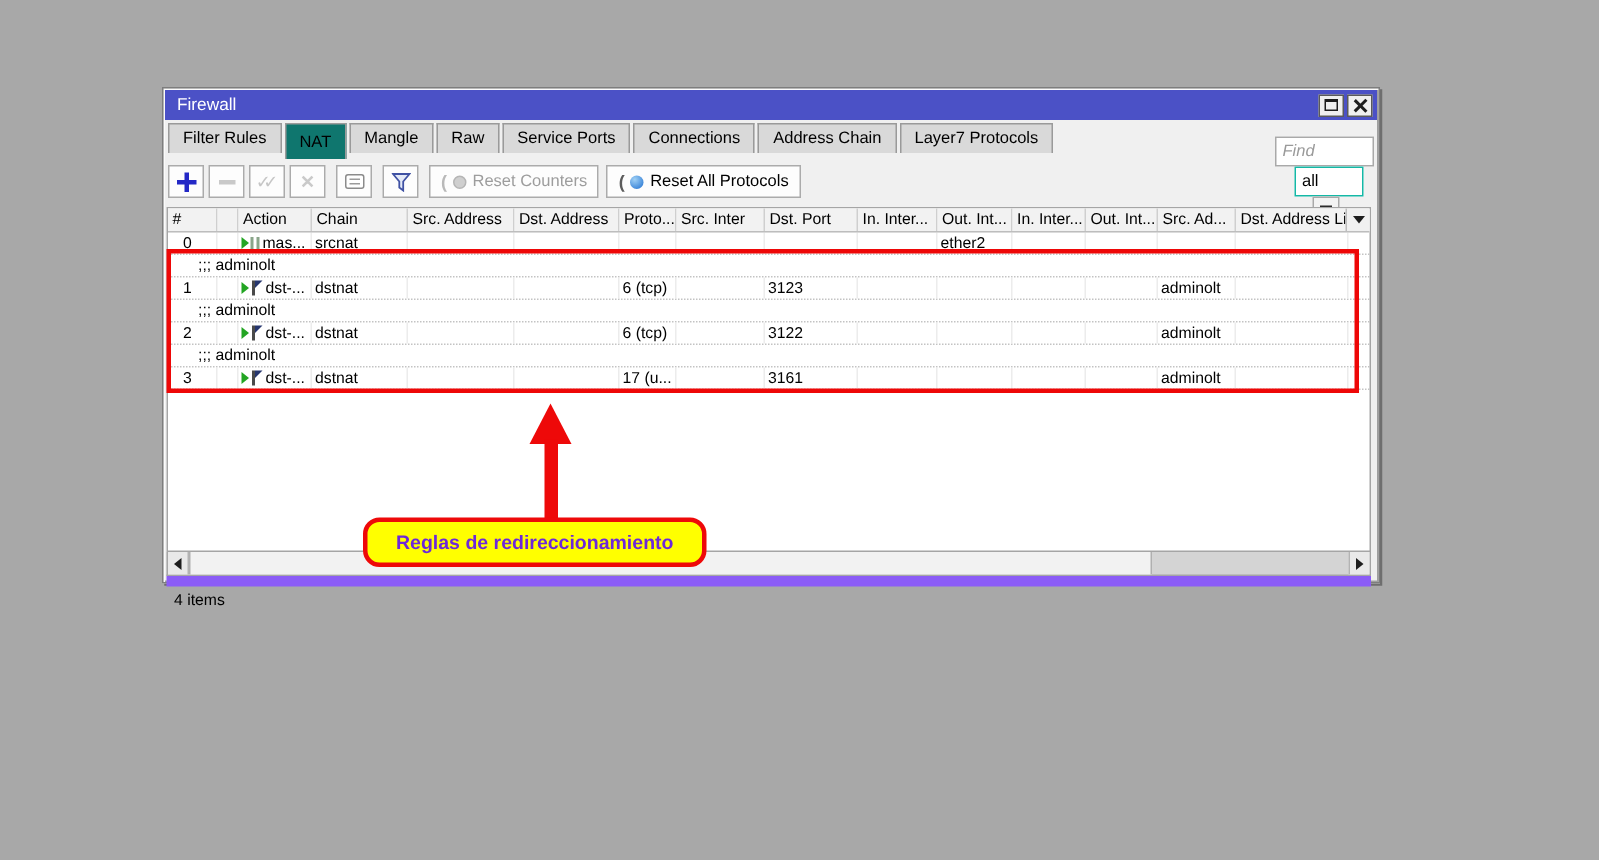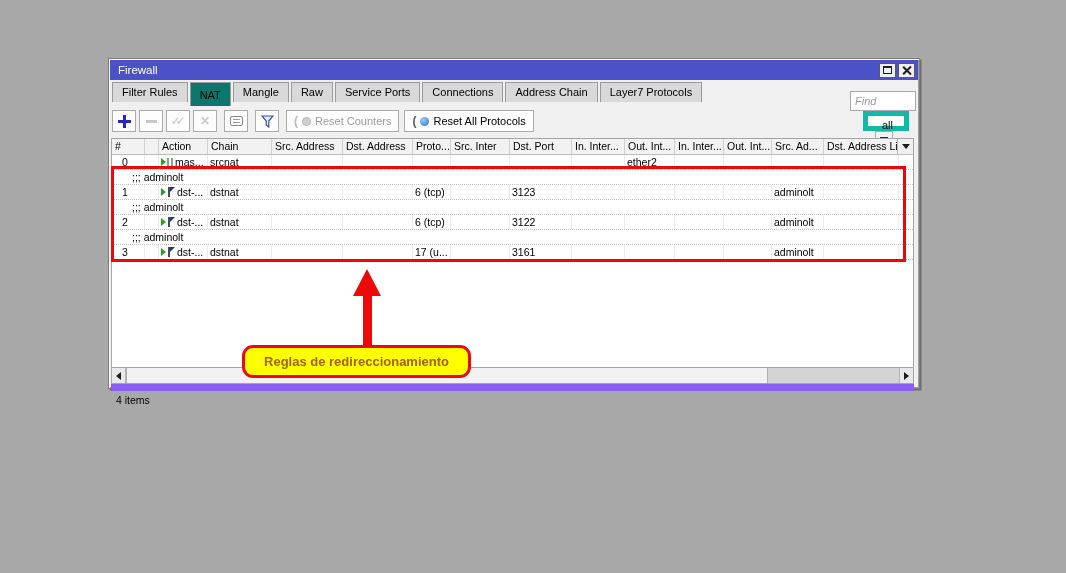--- a/index.html
+++ b/index.html
@@ -43,21 +43,21 @@
   .glyph-x { color:#cacaca; font-size:12px; font-weight:bold; }
   .glyph-comment { width:13px; height:10px; border:1px solid #8b8b8b; border-radius:2px; position:relative; background:#fff; }
   .glyph-comment::before { content:""; position:absolute; left:2px; top:2px; right:2px; height:1px; background:#9b9b9b; box-shadow:0 3px 0 #9b9b9b; }
   .rc-paren { font-size:12px; font-weight:bold; }
   .rc-ball { width:9px; height:9px; border-radius:50%; display:inline-block; }
   .rc-off .rc-paren { color:#b9b9b9; } .rc-off .rc-ball { background:#cfcfcf; border:1px solid #b5b5b5; }
   .rc-on  .rc-paren { color:#5c5c5c; } .rc-on  .rc-ball { background:radial-gradient(circle at 35% 30%, #9fd0f5, #1e6fd0); }
   .tb-right { margin-left:auto; display:flex; align-items:center;flex-direction:column; }
   .find-input { width:66px; height:20px; border:1px solid #a9a9a9; font-size:11px; padding:0 4px; background:#fff; font-family:"Liberation Sans", sans-serif; }
   .find-input::placeholder { font-style:italic; color:#9a9a9a; }
-  .combo { width:46px; height:20px; border:5px solid #14b8a6; background:#fff; font-size:11px; line-height:18px; padding:0 14px; margin-left:6px; }
+  .combo { width:46px; height:20px; border:1px solid #14b8a6; background:#fff; font-size:11px; line-height:18px; padding:0 4px; margin-left:6px; }
   .dd-btn { width:18px; height:20px; background:#f3f3f3; border:1px solid #a9a9a9; margin-left:2px;
             display:flex; align-items:center; justify-content:center; }
   .dd-glyph { width:8px; }
   .dd-glyph::before { content:""; display:block; height:2px; background:#2b2b2b; margin-bottom:1.5px; }
   .dd-glyph::after  { content:""; display:block; width:0; height:0; margin:0 auto;
                       border-left:4px solid transparent; border-right:4px solid transparent; border-top:5px solid #2b2b2b; }
 
   
   .tablewrap { position:absolute; left:2px; top:79px; width:803px; height:230px; background:#fff;
                border:1px solid #a5a5a5; }
@@ -95,21 +95,21 @@
                font-size:10.5px; line-height:18px; padding-left:5px; color:#000; }
 
   
   .red-box { position:absolute; left:111px; top:166px; width:795px; height:96px; border:3px solid #ee0707; z-index:10; }
   .arrow-head { position:absolute; left:353px; top:269px; width:0; height:0; z-index:11;
                 border-left:14px solid transparent; border-right:14px solid transparent; border-bottom:27px solid #ee0909; }
   .arrow-shaft { position:absolute; left:363px; top:293px; width:9px; height:57px; background:#ee0909; z-index:11; }
   .callout { position:absolute; left:242px; top:345px; width:229px; height:33px; background:#ffff00;
              border:3px solid #ee0909; border-radius:11px; z-index:12;
              display:flex; align-items:center; justify-content:center; }
-  .callout span { font-size:13px; font-weight:bold; color:#a16207; }
+  .callout span { font-size:13px; font-weight:bold; color:#6d28d9; }
 </style>
 </head>
 <body>
 
 <div class="stage">
 
   <div class="window">
 
     <div class="titlebar">
       <span class="title">Firewall</span>

